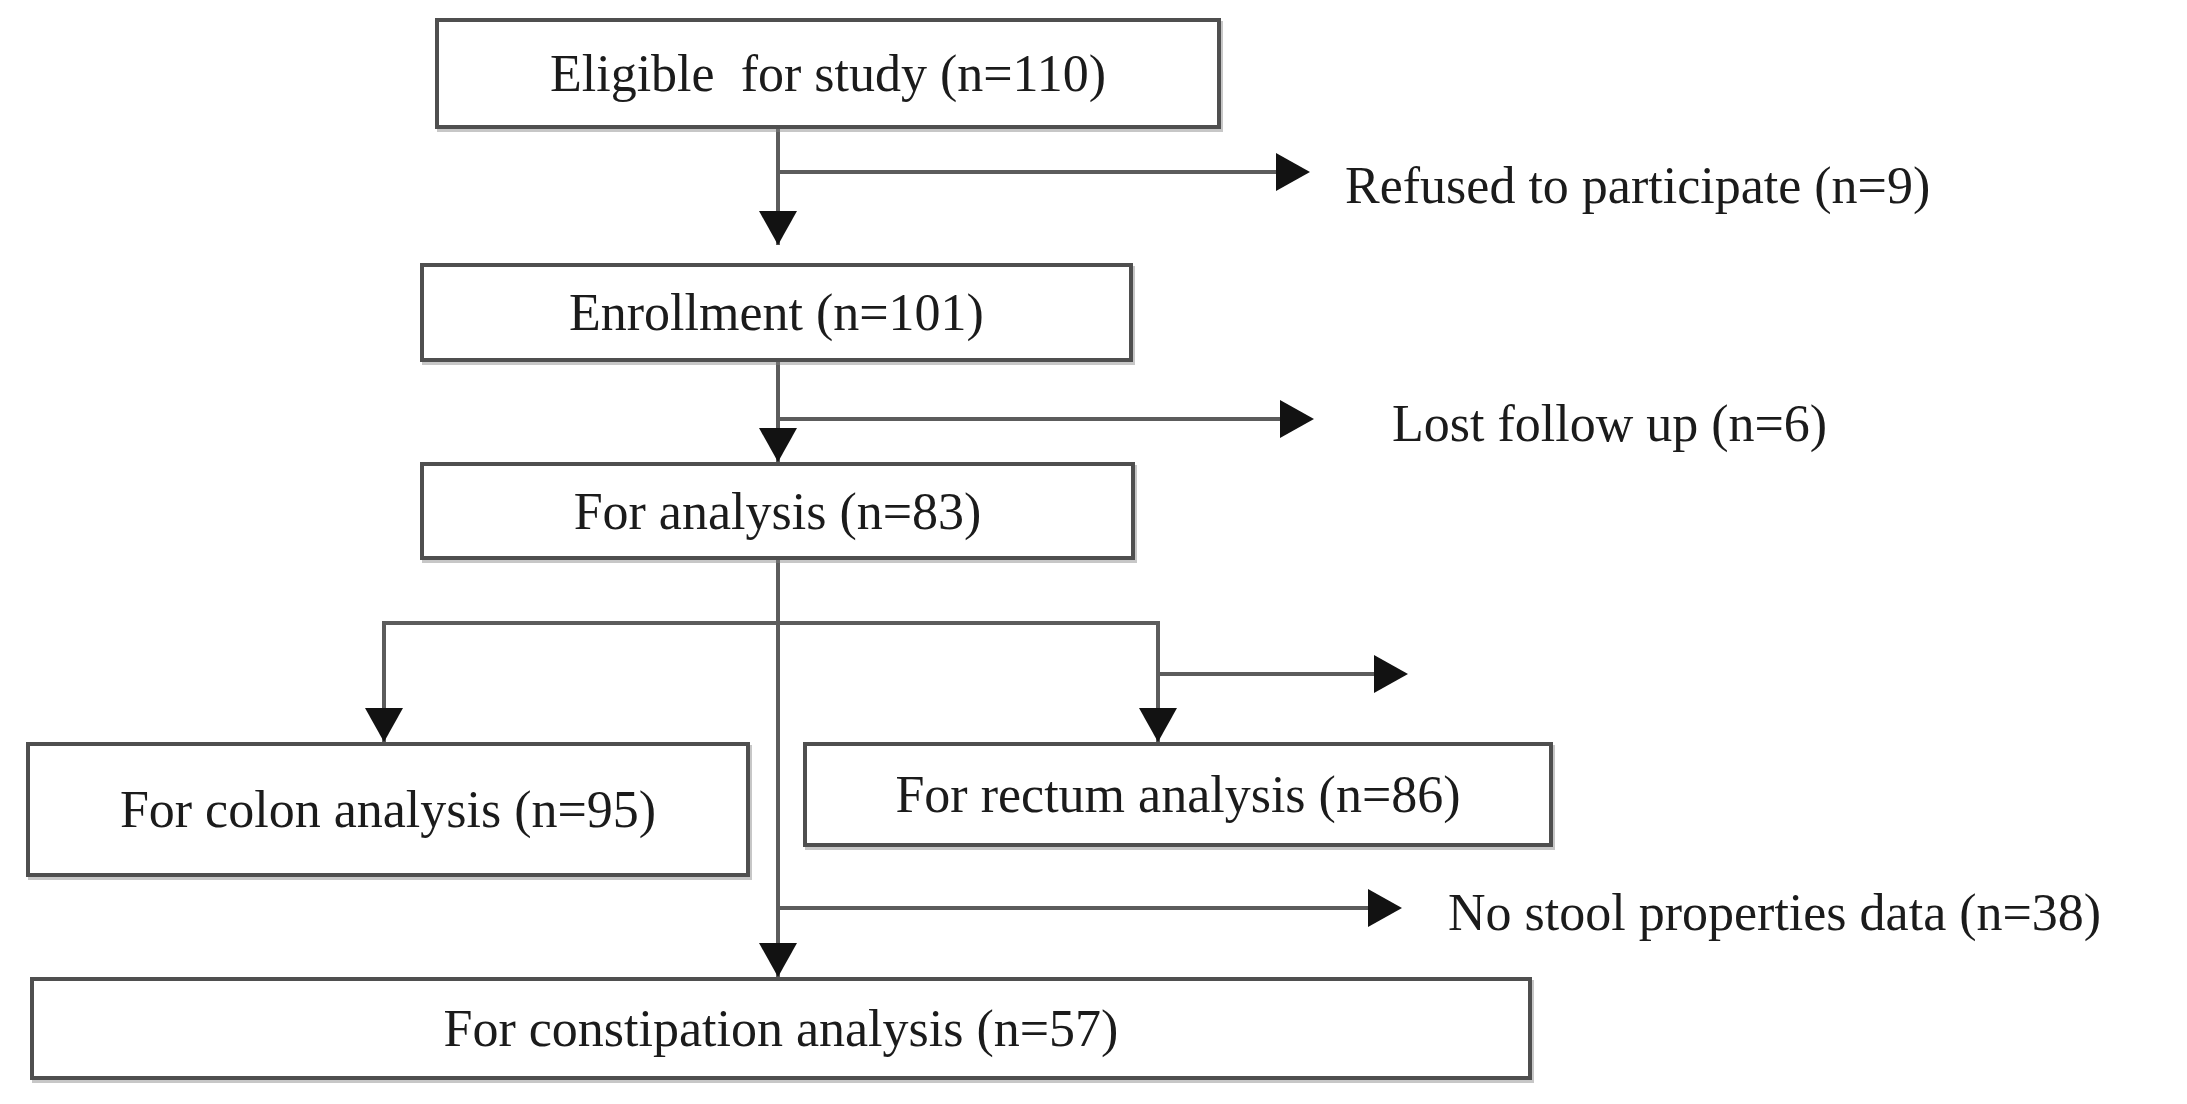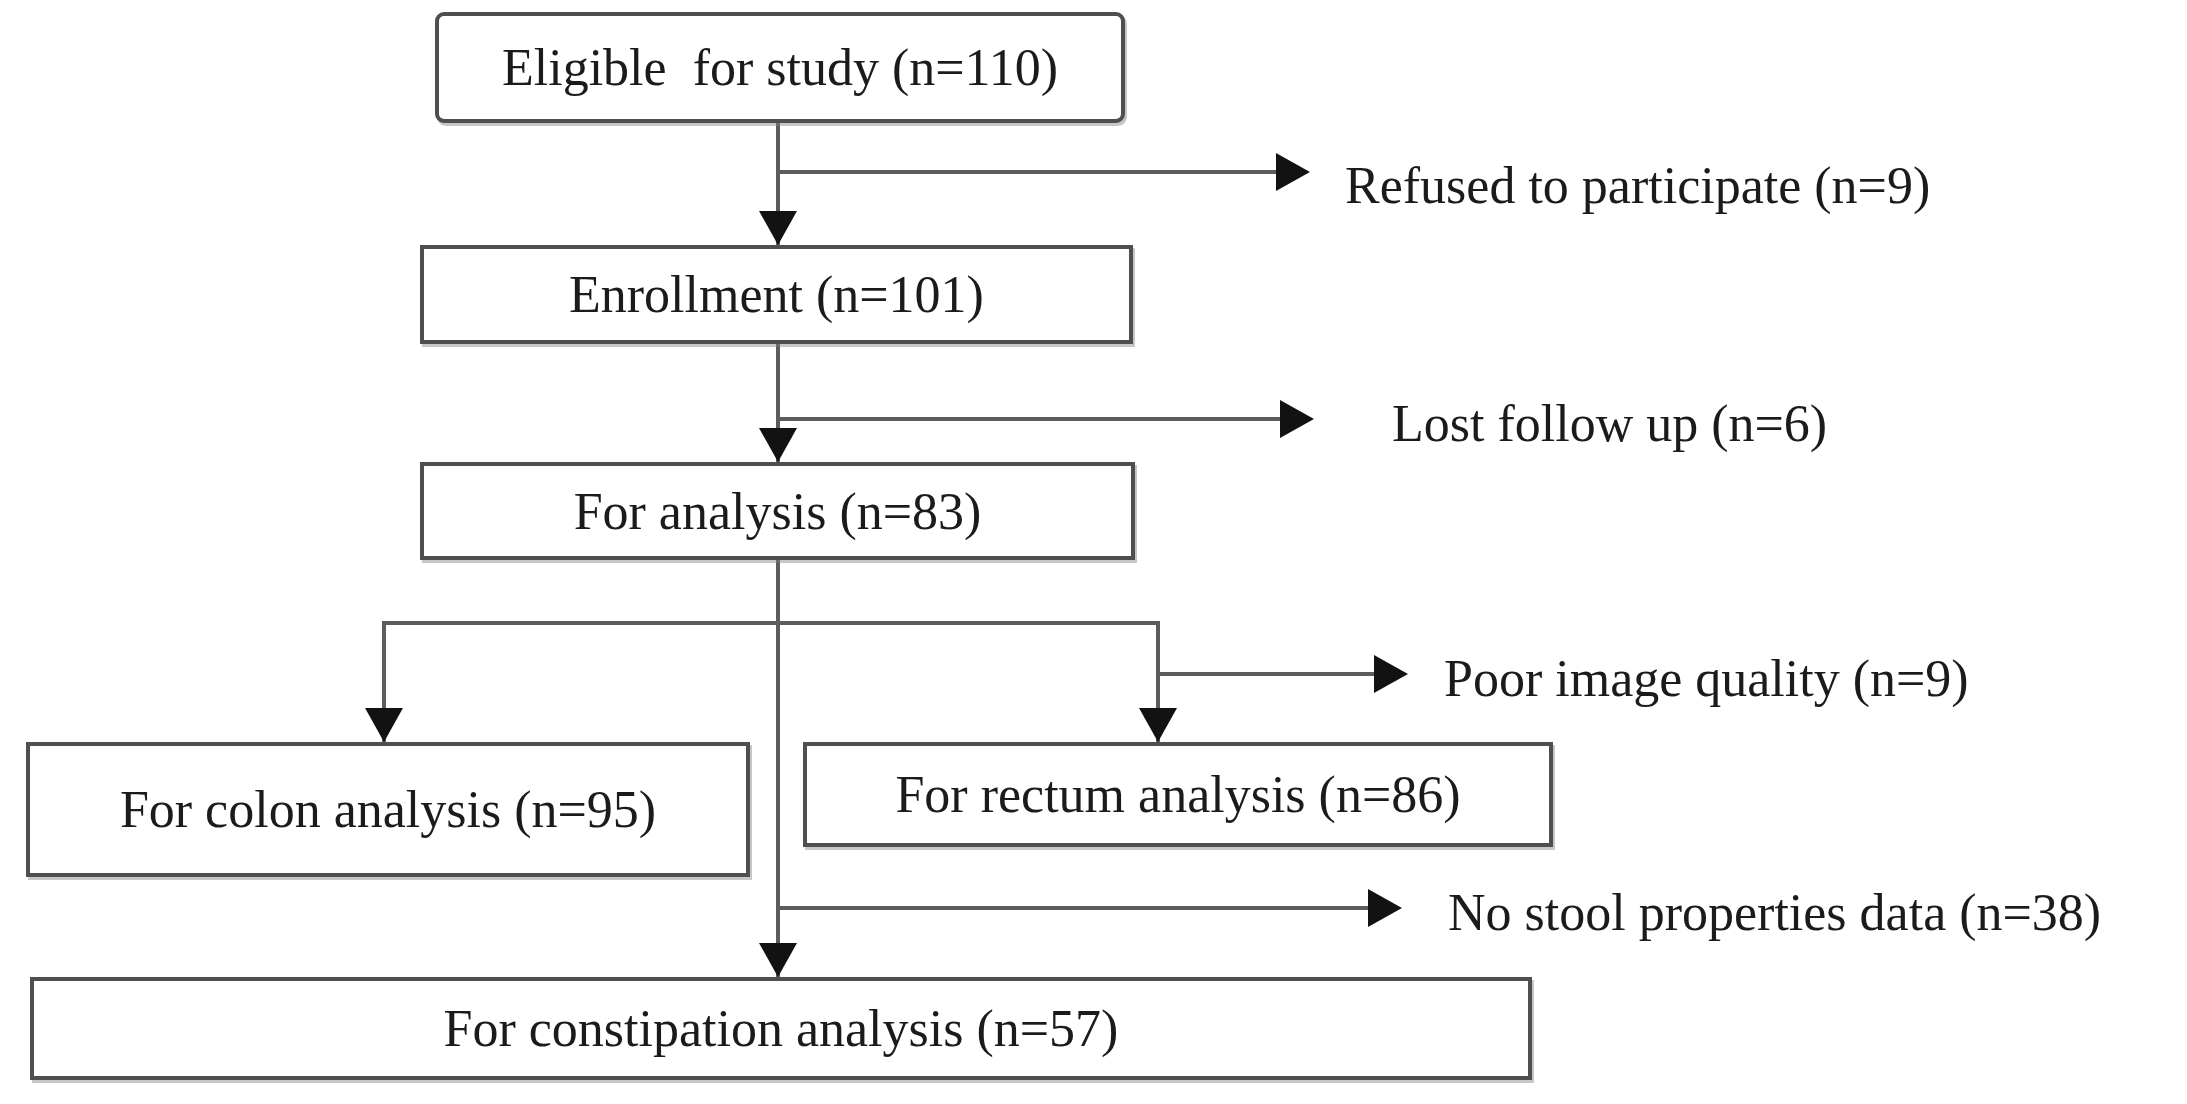--- a/index.html
+++ b/index.html
@@ -77,25 +77,25 @@
 
   <div class="vline" style="left:1156px;top:621px;height:121px;"></div>
   <div class="ah-down" style="left:1139px;top:708px;"></div>
 
   <div class="hline" style="left:1158px;top:672px;width:216px;"></div>
   <div class="ah-right" style="left:1374px;top:655px;"></div>
 
   <div class="hline" style="left:778px;top:906px;width:590px;"></div>
   <div class="ah-right" style="left:1368px;top:889px;"></div>
 
-  <div class="fbox" style="left:435px;top:12px;width:690px;height:111px;border-radius:9px;">
+  <div class="fbox" style="left:435px;top:18px;width:786px;height:111px;">
     <span>Eligible  for study (n=110)</span>
   </div>
 
-  <div class="fbox" style="left:420px;top:245px;width:713px;height:99px;">
+  <div class="fbox" style="left:420px;top:263px;width:713px;height:99px;">
     <span>Enrollment (n=101)</span>
   </div>
 
   <div class="fbox" style="left:420px;top:462px;width:715px;height:98px;">
     <span>For analysis (n=83)</span>
   </div>
 
   <div class="fbox" style="left:26px;top:742px;width:724px;height:135px;">
     <span>For colon analysis (n=95)</span>
   </div>
@@ -105,17 +105,16 @@
   </div>
 
   <div class="fbox" style="left:30px;top:977px;width:1502px;height:103px;">
     <span>For constipation analysis (n=57)</span>
   </div>
 
   <div class="slabel" style="left:1345px;top:148px;">Refused to participate (n=9)</div>
 
   <div class="slabel" style="left:1392px;top:386px;">Lost follow up (n=6)</div>
 
-  <div class="slabel" style="left:1444px;top:641px;">Poor image quality (n=9)</div>
 
   <div class="slabel" style="left:1448px;top:875px;">No stool properties data (n=38)</div>
 
 </div>
 
 </body></html>

